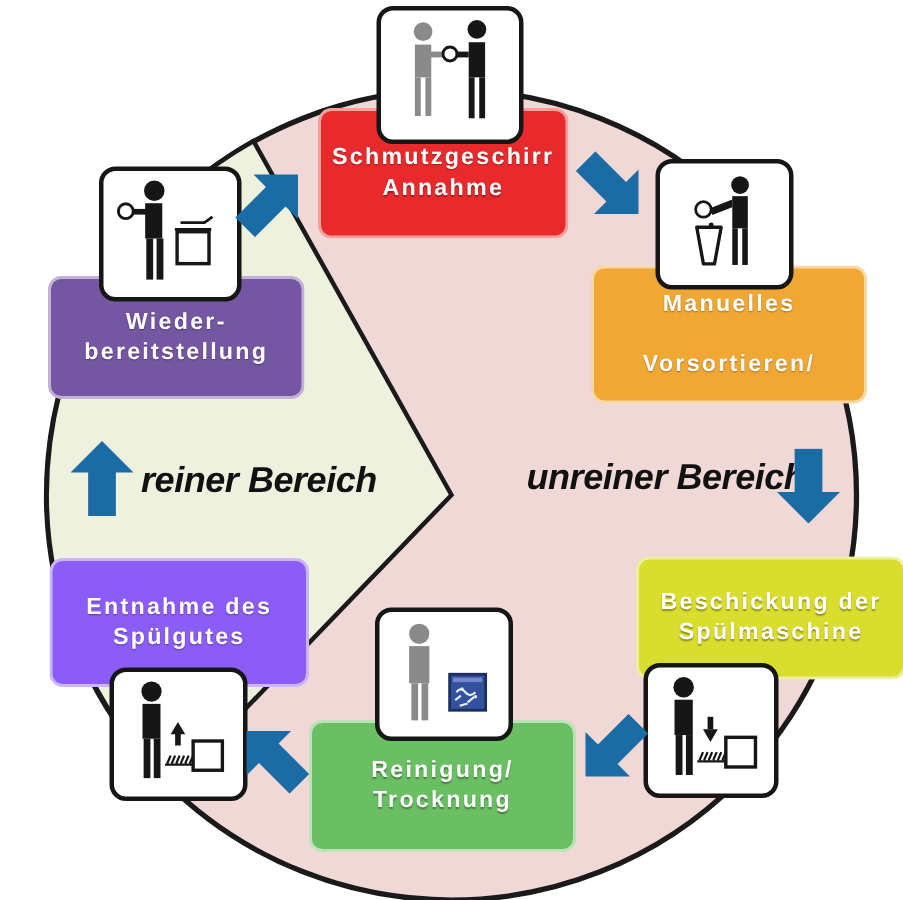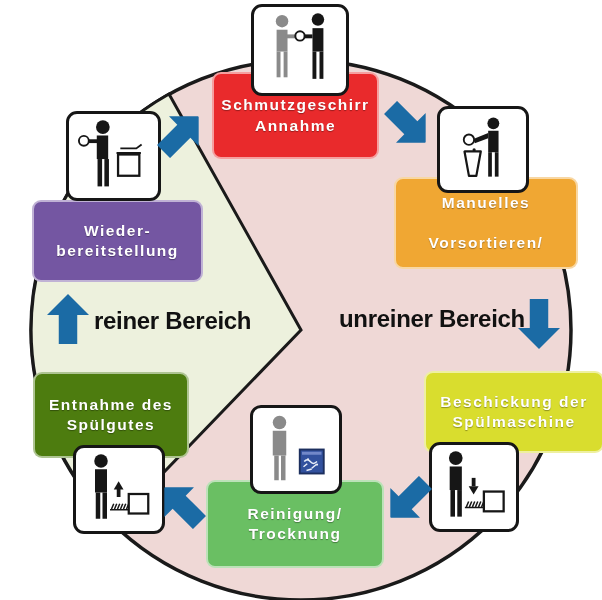--- a/index.html
+++ b/index.html
@@ -20,21 +20,21 @@
     position:absolute;z-index:3;background:#fff;border:3px solid #161616;border-radius:11px;
     display:flex;align-items:center;justify-content:center;box-sizing:border-box;
   }
   .arrow{
     position:absolute;z-index:4;width:42px;height:50px;
     clip-path:polygon(50% 0,100% 42%,72% 42%,72% 100%,28% 100%,28% 42%,0 42%);
     transform:rotate(var(--r,0deg));
   }
   .area-label{
     position:absolute;z-index:2;font-weight:bold;font-size:24px;color:#111;
-    letter-spacing:-0.3px;white-space:nowrap;
+    letter-spacing:-0.3px;white-space:nowrap;font-style:italic;
   }
 </style>
 </head>
 <body>
 
 <svg id="base" width="602" height="600" viewBox="0 0 602 600">
   <circle cx="301" cy="330" r="270" stroke="#1a1a1a" stroke-width="3.5" fill="#efd8d6"></circle>
   <path d="M 301 330 L 169 94 A 270 270 0 0 0 114 524 Z" stroke="#1a1a1a" stroke-width="3" fill="#edf1dd"></path>
 </svg>
 
@@ -47,25 +47,25 @@
   <span>Vorsortieren/</span>
 </div>
 <div class="box" style="left: 383px; top: 371px; width: 180px; height: 82px; background: rgb(217, 221, 46); margin-left: 41px;">
   <span>Beschickung der</span>
   <span>Spülmaschine</span>
 </div>
 <div class="box" style="left: 206px; top: 480px; width: 178px; height: 88px; background: rgb(106, 191, 99);">
   <span>Reinigung/</span>
   <span>Trocknung</span>
 </div>
-<div class="box" style="left: 33px; top: 372px; width: 156px; height: 86px; background: #4d7c0f;">
+<div class="box" style="left: 33px; top: 372px; width: 173px; height: 86px; background: #8b5cf6;">
   <span>Entnahme des</span>
   <span>Spülgutes</span>
 </div>
-<div class="box" style="left: 32px; top: 200px; width: 171px; height: 82px; background: rgb(116, 86, 162);">
+<div class="box" style="left: 32px; top: 184px; width: 171px; height: 82px; background: rgb(116, 86, 162);">
   <span>Wieder-</span>
   <span>bereitstellung</span>
 </div>
 
 <div class="tile" style="left:251px;top:4px;width:98px;height:92px">
   <svg width="84" height="78" viewBox="0 0 100 100">
     <g fill="#8a8a8a">
       <circle cx="27" cy="13" r="8"></circle>
         <rect x="20" y="24" width="14" height="28"></rect>
       <rect x="32" y="30" width="14" height="5"></rect>
@@ -157,13 +157,13 @@
 </div>
 
 <div class="arrow" style="left: 387px; top: 100px; --r: 135deg; background: rgb(27, 107, 165);"></div>
 <div class="arrow" style="left: 518px; top: 299px; --r: 180deg; background: rgb(27, 107, 165);"></div>
 <div class="arrow" style="left: 387px; top: 475px; --r: 225deg; background: rgb(27, 107, 165);"></div>
 <div class="arrow" style="left: 161px; top: 480px; --r: 315deg; background: rgb(27, 107, 165);"></div>
 <div class="arrow" style="left: 160px; top: 109px; --r: 45deg; background: rgb(27, 107, 165);"></div>
 <div class="arrow" style="left: 47px; top: 294px; --r: 0deg; background: rgb(27, 107, 165);"></div>
 
 <div class="area-label" style="left:94px;top:307px">reiner Bereich</div>
-<div class="area-label" style="left:339px;top:305px">unreiner Bereich</div>
+<div class="area-label" style="left:351px;top:305px">unreiner Bereich</div>
 
 </body></html>

